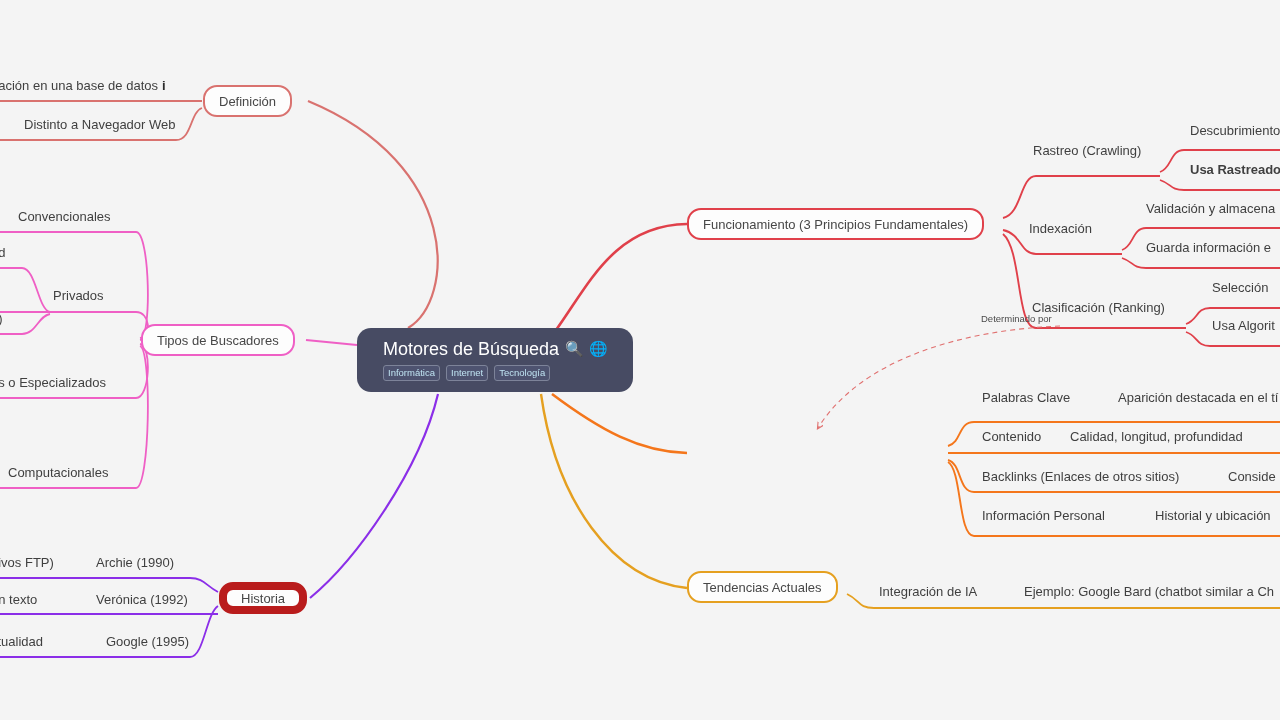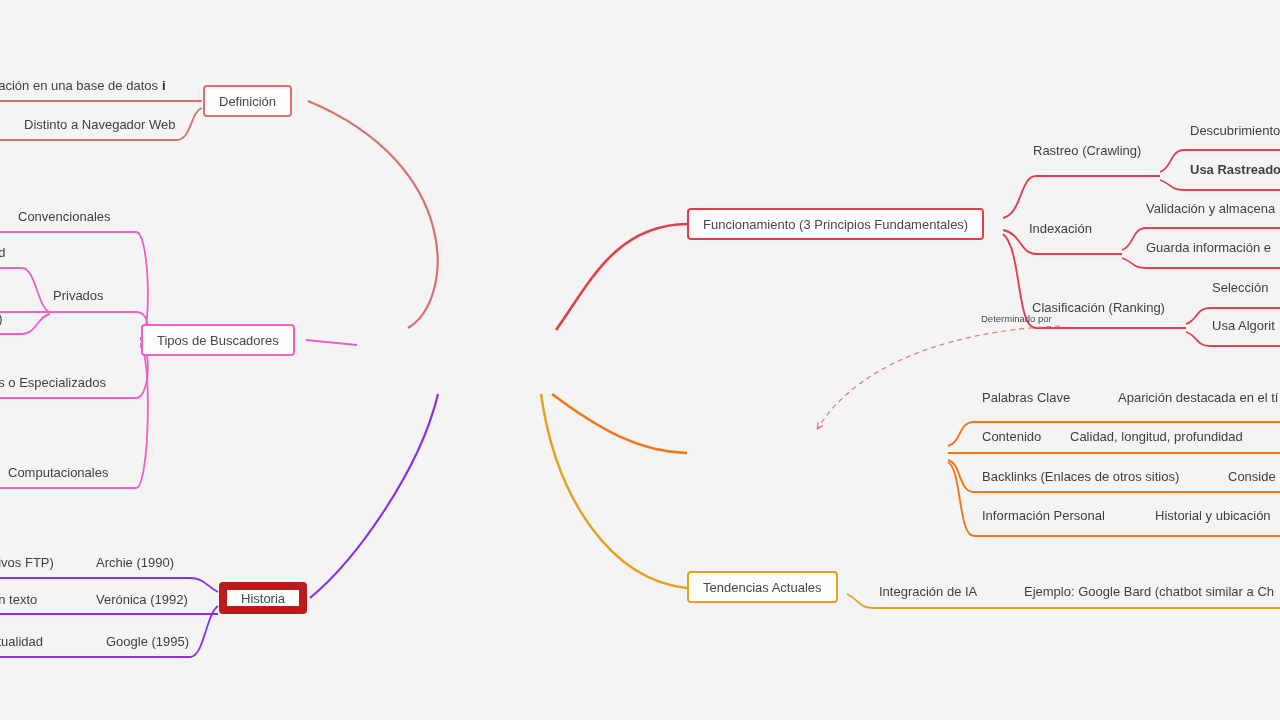--- a/index.html
+++ b/index.html
@@ -58,21 +58,21 @@
     background: #4e5370;
     border: 1px solid #7d8399;
     border-radius: 3px;
     padding: 1px 4px;
     white-space: nowrap;
   }
   
   .pill {
     position: absolute;
     background: #fdfdfd;
-    border-radius: 4px;
+    border-radius: 14px;
     display: flex;
     align-items: center;
     justify-content: center;
     padding: 0 14px;
     height: 32px;
     font-size: 13px;
     color: #474747;
     white-space: nowrap;
     z-index: 15;
   }
@@ -157,20 +157,32 @@
     <path d="M 552,394 C 600,430 640,452 687,453" fill="none" stroke="#f4761b" stroke-width="2.6"></path>
     <path d="M 948,446 C 962,442 958,422 974,422 L 1280,422" fill="none" stroke="#f4761b" stroke-width="1.9"></path>
     <path d="M 948,453 L 1280,453" fill="none" stroke="#f4761b" stroke-width="1.9"></path>
     <path d="M 948,460 C 962,464 958,492 974,492 L 1280,492" fill="none" stroke="#f4761b" stroke-width="1.9"></path>
     <path d="M 948,462 C 962,470 958,536 974,536 L 1280,536" fill="none" stroke="#f4761b" stroke-width="1.9"></path>
 
     <path d="M 541,394 C 556,500 612,580 687,588" fill="none" stroke="#e5a020" stroke-width="2.4"></path>
     <path d="M 847,594 C 860,600 858,608 874,608 L 1280,608" fill="none" stroke="#e5a020" stroke-width="1.9"></path>
   </svg>
 
+  <div class="root-node">
+    <div class="root-title">
+      <span>Motores de Búsqueda</span>
+      <span class="ricon">🔍</span>
+      <span class="ricon">🌐</span>
+    </div>
+    <div class="tag-row">
+      <span class="tag">Informática</span>
+      <span class="tag">Internet</span>
+      <span class="tag">Tecnología</span>
+    </div>
+  </div>
 
   <div class="pill r-def" style="left:203px; top:85px;">Definición</div>
 
   <div class="pill r-tipos" style="left:141px; top:324px;">Tipos de Buscadores</div>
 
   <div class="pill r-hist" style="left:219px; top:582px;">Historia</div>
 
   <div class="pill r-func" style="left:687px; top:208px;">Funcionamiento (3 Principios Fundamentales)</div>
 
 

